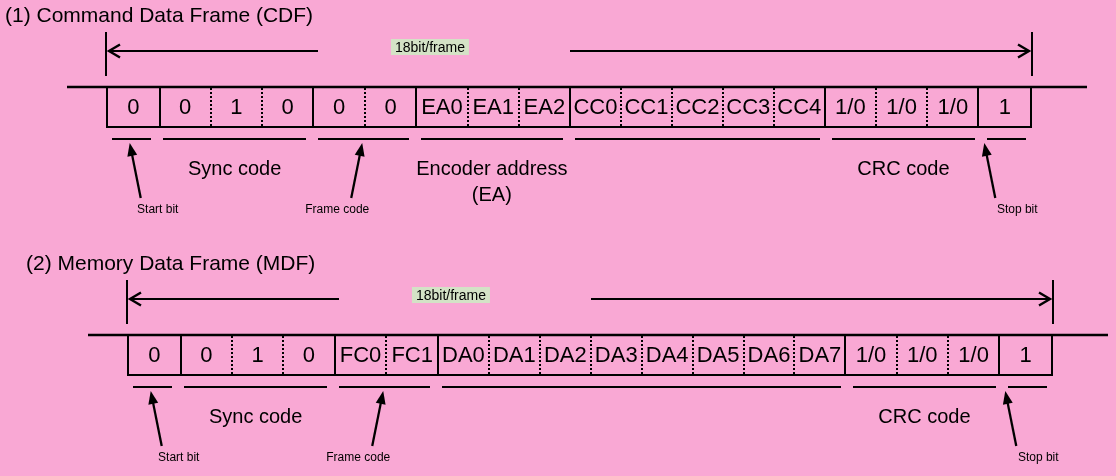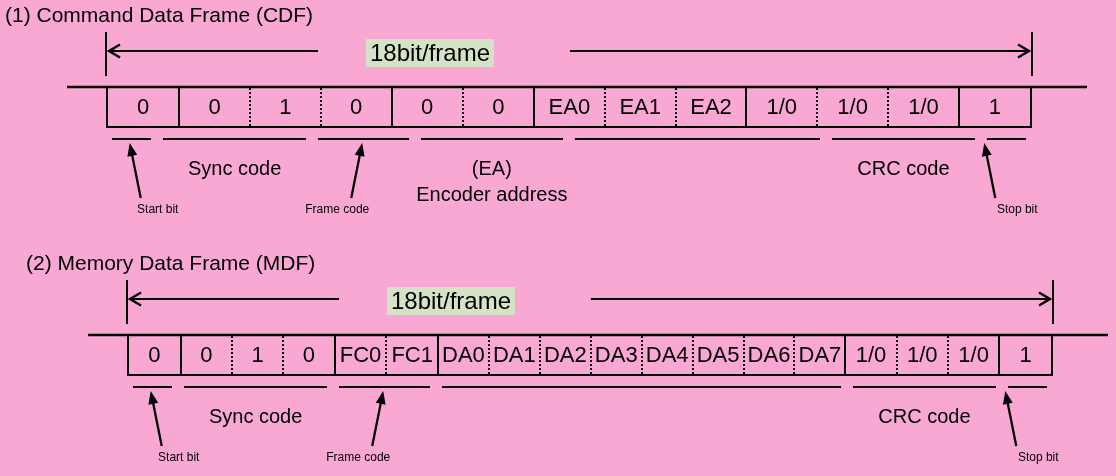--- a/index.html
+++ b/index.html
@@ -8,21 +8,21 @@
     position:relative;
     width:1116px;height:476px;
     overflow:hidden;
     background:#d4e2c6;
     color:#000;
     font-family:"Liberation Sans", sans-serif;
   }
   .frame-section{position:absolute;left:0;width:1116px;}
   .overlay{position:absolute;left:0;top:0;}
   .frame-title{position:absolute;left:5px;top:3px;font-size:21px;}
-  .span-label{position:absolute;transform:translateX(-50%);font-size:24px;white-space:nowrap;background:#d4e2c6;padding:0 4px;}
+  .span-label{position:absolute;transform:translateX(-50%);font-size:14px;white-space:nowrap;background:#d4e2c6;padding:0 4px;}
   .bit-row{position:absolute;display:flex;box-sizing:border-box;border-right:2px solid #000;border-bottom:2px solid #000;}
   .bit-group{display:flex;box-sizing:border-box;border-left:2px solid #000;flex-basis:0;min-width:0;}
   .bit-cell{flex:1 1 0;display:flex;align-items:center;justify-content:center;font-size:22px;white-space:nowrap;min-width:0;}
   .bit-cell + .bit-cell{border-left:2px dotted #000;}
   .group-underline{position:absolute;height:2px;background:#000;}
   .group-label{position:absolute;transform:translateX(-50%);text-align:center;font-size:20px;line-height:26px;white-space:nowrap;}
   .pointer-label{position:absolute;transform:translateX(-50%);font-size:12px;white-space:nowrap;}
 </style>
 </head>
 <body>
@@ -57,41 +57,48 @@
         </div>
         <div class="bit-group" style="flex-grow: 2;">
           <div class="bit-cell">0</div>
           <div class="bit-cell">0</div>
         </div>
         <div class="bit-group" style="flex-grow: 3;">
           <div class="bit-cell">EA0</div>
           <div class="bit-cell">EA1</div>
           <div class="bit-cell">EA2</div>
         </div>
+        <div class="bit-group" style="flex-grow: 5;">
+          <div class="bit-cell">CC0</div>
+          <div class="bit-cell">CC1</div>
+          <div class="bit-cell">CC2</div>
+          <div class="bit-cell">CC3</div>
+          <div class="bit-cell">CC4</div>
+        </div>
         <div class="bit-group" style="flex-grow: 3;">
           <div class="bit-cell">1/0</div>
           <div class="bit-cell">1/0</div>
           <div class="bit-cell">1/0</div>
         </div>
         <div class="bit-group" style="flex-grow: 1;">
           <div class="bit-cell">1</div>
         </div>
       </div>
       <div class="group-underline" style="left: 112px; width: 39.4444px; top: 138px;"></div>
       <div class="pointer-label" style="left: 157.722px; top: 202px;">Start bit</div>
       <div class="group-underline" style="left: 163.444px; width: 142.333px; top: 138px;"></div>
       <div class="group-label" style="left: 234.611px; top: 155px;">
         <div class="label-line">Sync code</div>
       </div>
       <div class="group-underline" style="left: 317.778px; width: 90.8889px; top: 138px;"></div>
       <div class="pointer-label" style="left: 337.222px; top: 202px;">Frame code</div>
       <div class="group-underline" style="left: 420.667px; width: 142.333px; top: 138px;"></div>
       <div class="group-label" style="left: 491.833px; top: 155px;">
+        <div class="label-line">Encoder address</div>
         <div class="label-line">(EA)</div>
-        <div class="label-line">Encoder address</div>
       </div>
       <div class="group-underline" style="left: 575px; width: 245.222px; top: 138px;"></div>
       <div class="group-underline" style="left: 832.222px; width: 142.333px; top: 138px;"></div>
       <div class="group-label" style="left: 903.389px; top: 155px;">
         <div class="label-line">CRC code</div>
       </div>
       <div class="group-underline" style="left: 986.556px; width: 39.4444px; top: 138px;"></div>
       <div class="pointer-label" style="left: 1017.28px; top: 202px;">Stop bit</div>
     </div>
     <div class="frame-section" style="top: 248px; height: 228px; margin-left: 21px;">

